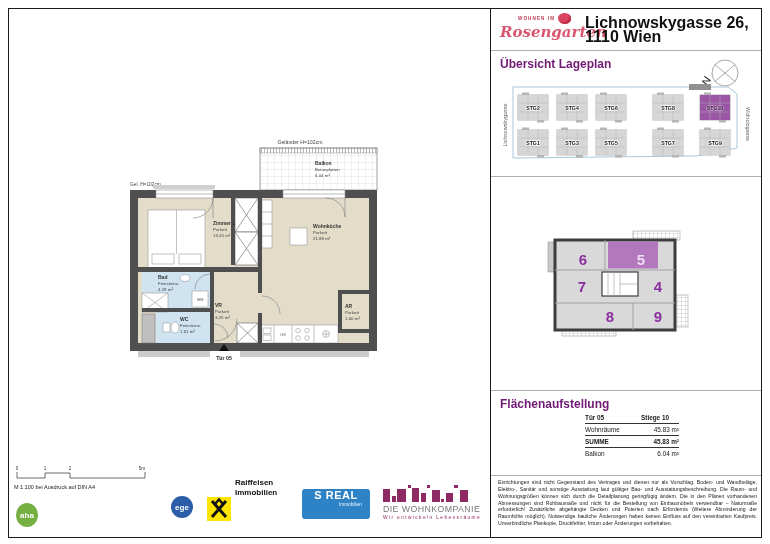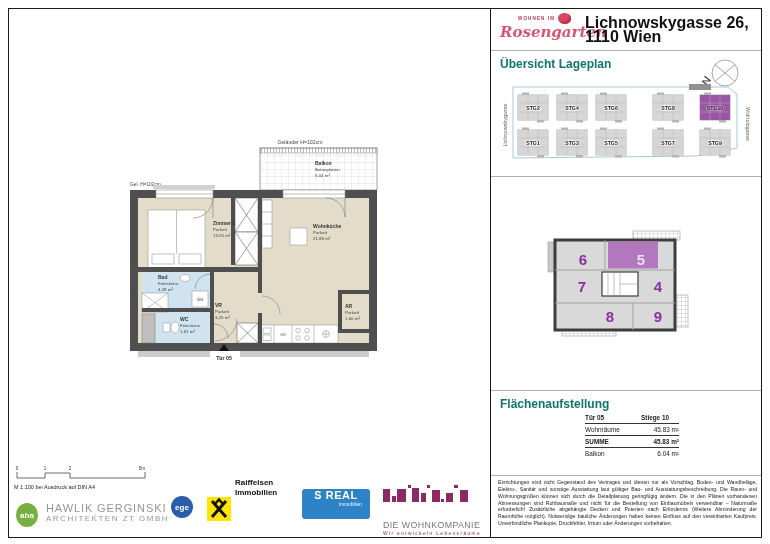--- a/index.html
+++ b/index.html
@@ -1,21 +1,21 @@
 <!DOCTYPE html>
 <html><head>
 <meta charset="utf-8">
 <style>
   html,body{margin:0;padding:0;background:#fff;}
   #sheet{position:relative;width:770px;height:544px;background:#fff;font-family:"Liberation Sans",sans-serif;overflow:hidden;}
   .abs{position:absolute;}
   #border{left:8px;top:8px;width:752px;height:528px;border:1px solid #1a1a1a;}
   .vline{left:490px;top:8px;width:1px;height:529px;background:#1a1a1a;}
   .hline{left:491px;width:270px;height:1px;background:#aeaeae;}
-  .sec-title{font-size:12px;font-weight:600;color:#0f766e;}
+  .sec-title{font-size:12px;font-weight:600;color:#701a75;}
   
   .brand-top{font-size:4.6px;font-weight:bold;letter-spacing:1.1px;color:#c23a50;}
   .brand-name{font-family:"DejaVu Serif",serif;font-style:italic;font-weight:bold;font-size:15px;color:#d95570;line-height:16px;}
   .rose{width:13px;height:11px;border-radius:50% 50% 46% 54%;background:#d9455f;box-shadow:inset -2px -2px 0 #c22f4b;}
   .addr{font-size:16px;font-weight:bold;color:#111;line-height:14px;}
   
   .tbl{width:94px;font-size:6.4px;color:#1a1a1a;}
   .tbl .row{display:flex;padding:2px 0;}
   .tbl .lab{width:56px;}
   .tbl .val{width:38px;text-align:right;}
@@ -30,21 +30,21 @@
   .ege{background:#2b5da8;width:22px;height:22px;font-size:8px;}
   .arch1{font-size:11px;letter-spacing:0.9px;color:#969696;line-height:12px;white-space:nowrap;}
   .arch2{font-size:8px;letter-spacing:1.5px;color:#969696;line-height:10px;white-space:nowrap;}
   .raiff-txt{font-size:8px;font-weight:bold;color:#111;line-height:9.5px;}
   .sreal{width:68px;height:30px;background:#2e83c6;border-radius:3px;color:#fff;text-align:center;}
   .sreal .nm{font-size:11px;font-weight:bold;margin-top:0;letter-spacing:0.5px;}
   .sreal .sub{font-size:4.8px;color:#eaf3fb;text-align:right;padding-right:8px;margin-top:1px;}
   .wk-bars{display:flex;align-items:flex-end;gap:1.5px;height:17px;width:96px;}
   .wk-bars span{background:#8d2963;display:block;}
   .wk-bars .t{align-self:flex-start;}
-  .wk-name{font-size:8.8px;color:#777;letter-spacing:0.4px;margin-top:18px;white-space:nowrap;}
+  .wk-name{font-size:8.8px;color:#777;letter-spacing:0.4px;margin-top:2px;white-space:nowrap;}
   .wk-tag{font-size:4.8px;color:#8d2963;letter-spacing:1.4px;margin-top:1px;white-space:nowrap;}
   svg text{font-family:"Liberation Sans",sans-serif;}
 </style>
 </head>
 <body>
 
 <div id="sheet">
   <div class="abs" id="border"></div>
   <div class="abs vline"></div>
 
@@ -313,24 +313,20 @@
     <text x="33" y="6" font-size="4.6" fill="#333" text-anchor="middle">1</text>
     <text x="58" y="6" font-size="4.6" fill="#333" text-anchor="middle">2</text>
     <text x="130" y="6" font-size="4.6" fill="#333" text-anchor="middle">5m</text>
     <polyline points="5,8 5,14 33,14 33,9 58,9 58,14 133,14 133,8" fill="none" stroke="#444" stroke-width="0.8"></polyline>
   </svg>
   <div class="abs scale-note" style="left:14px;top:484px;">M 1:100 bei Ausdruck auf DIN A4</div>
 
   <div class="abs circle-logo aha" style="left:16px;top:503px;">
     <span>aha</span>
   </div>
-  <div class="abs" style="left:46px;top:502px;">
-    <div class="arch1">HAWLIK GERGINSKI</div>
-    <div class="arch2">ARCHITEKTEN ZT GMBH</div>
-  </div>
   <div class="abs circle-logo ege" style="left:171px;top:496px;">
     <span>ege</span>
   </div>
 
   <svg class="abs" style="left:207px;top:496px;" width="24" height="26" viewBox="0 0 24 26">
     <rect x="0" y="1" width="24" height="24" fill="#ffe500"></rect>
     <path d="M5,21 L19,5 M5,5 L19,21" stroke="#111" stroke-width="3" fill="none"></path>
     <path d="M7.5,8.5 L12,3.5 L16.5,8.5" stroke="#111" stroke-width="2.4" fill="none"></path>
   </svg>
   <div class="abs raiff-txt" style="left:235px;top:478px;">

